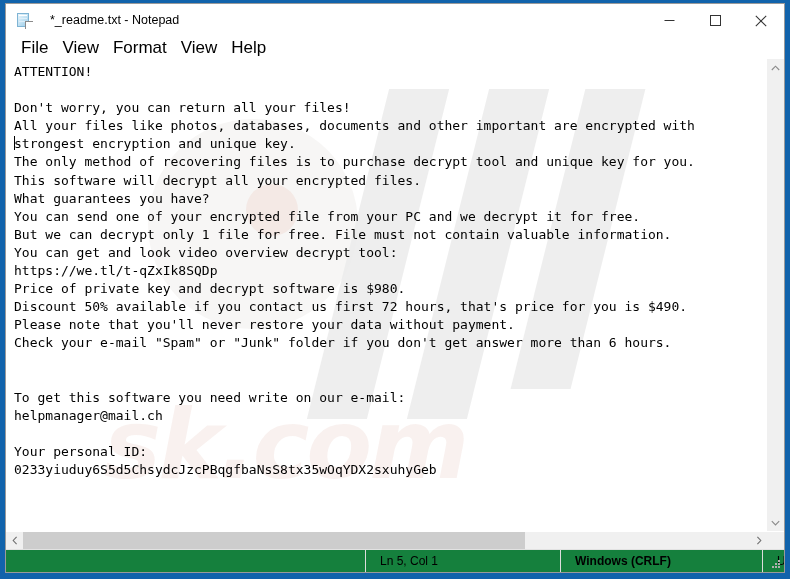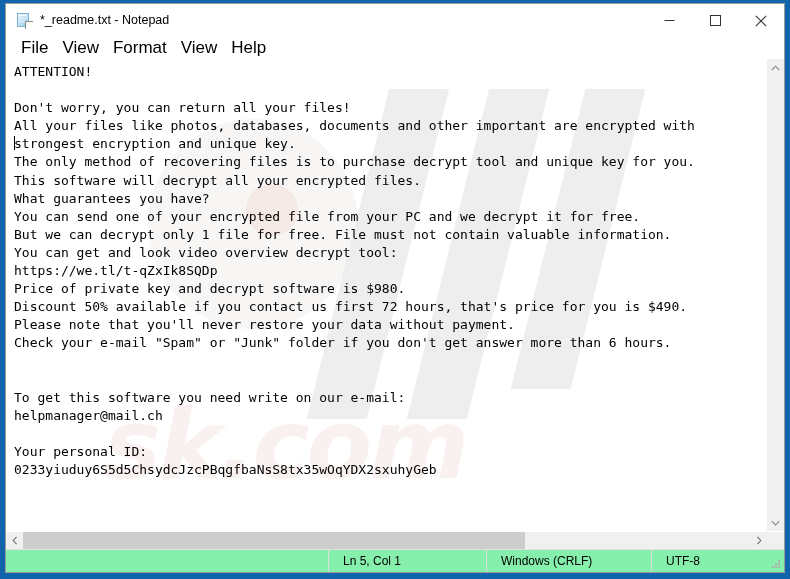--- a/index.html
+++ b/index.html
@@ -44,21 +44,21 @@
     min-height: 33px;
     background: #ffffff;
     display: flex;
     align-items: center;
     position: relative;
   }
   #title-left {
     display: flex;
     align-items: center;
     padding-left: 10px;
-    gap: 7px;
+    gap: 17px;
   }
   .np-icon {
     width: 17px;
     height: 17px;
     position: relative;
     display: block;
   }
   .np-icon .pg {
     position: absolute;
     left: 1px; top: 1px;
@@ -267,40 +267,41 @@
   #hscroll-corner {
     width: 17px;
     min-width: 17px;
     background: #f0f0f0;
   }
 
   
   #statusbar {
     height: 22px;
     min-height: 22px;
-    background: #86efac;
+    background: #15803d;
     border-top: 1px solid #e2e2e2;
     display: flex;
     align-items: stretch;
     font-size: 12px;
     color: #000000;
     position: relative;
+    gap: 37px;
   }
   #status-spacer { width: 322px; min-width: 322px; }
   .status-cell {
     display: flex;
     align-items: center;
     border-left: 1px solid #dcdcdc;
     padding-left: 14px;
     white-space: nowrap;
     line-height: 1;
   }
   #status-ln   { width: 143px; min-width: 143px; }
   #status-zoom { width:  85px; min-width:  85px; }
-  #status-eol  { width: 150px; min-width: 150px; }
+  #status-eol  { width: 150px; min-width: 150px; font-weight: bold; }
   #status-enc  { flex: 1 1 auto; }
   #status-grip {
     position: absolute;
     right: 3px;
     bottom: 3px;
     width: 10px;
     height: 10px;
   }
   #status-grip i {
     position: absolute;

